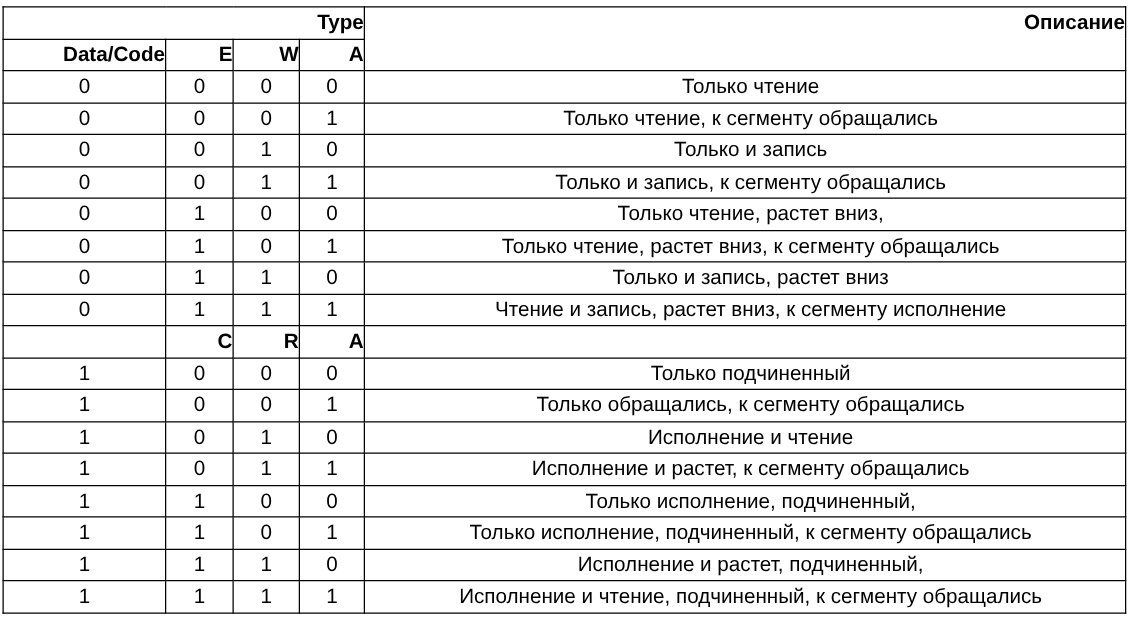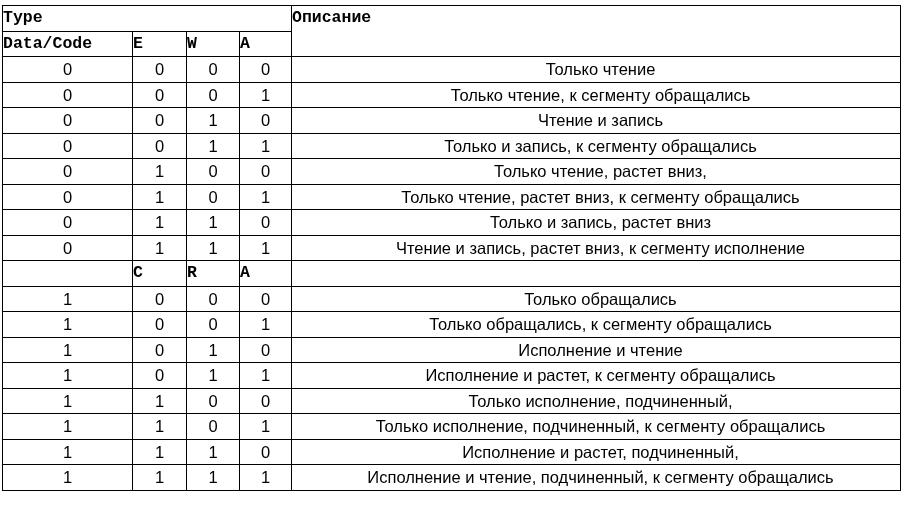--- a/index.html
+++ b/index.html
@@ -9,21 +9,21 @@
       border-collapse: collapse;
       font-size: 16.5px;
       table-layout: fixed;
     }
     table.seg td, table.seg th {
       border: 1.3px solid #000;
       height: 24.5px;
       padding: 0;
       line-height: 24px;
     }
-    th { font-weight: bold; text-align: left; font-family: Liberation Mono, monospace; }
+    th { font-weight: bold; text-align: right; }
     td.num { text-align: center; }
     td.desc { text-align: center; padding-left: 9px !important; }
     col.c0 { width: 130px; }
     col.c1 { width: 54px; }
     col.c2 { width: 53px; }
     col.c3 { width: 52px; }
     col.c4 { width: 609px; }
     th.desc-head { vertical-align: top; }
   </style>
 </head>
@@ -62,21 +62,21 @@
         <td class="num">0</td>
         <td class="num">0</td>
         <td class="num">1</td>
         <td class="desc">Только чтение,  к сегменту обращались</td>
       </tr>
       <tr>
         <td class="num">0</td>
         <td class="num">0</td>
         <td class="num">1</td>
         <td class="num">0</td>
-        <td class="desc">Чтение и запись</td>
+        <td class="desc">Только и запись</td>
       </tr>
       <tr>
         <td class="num">0</td>
         <td class="num">0</td>
         <td class="num">1</td>
         <td class="num">1</td>
         <td class="desc">Только и запись,  к сегменту обращались</td>
       </tr>
       <tr>
         <td class="num">0</td>
@@ -115,21 +115,21 @@
       <th>A</th>
       <td></td>
     </tr>
   </tbody>
   <tbody id="code-body">
       <tr>
         <td class="num">1</td>
         <td class="num">0</td>
         <td class="num">0</td>
         <td class="num">0</td>
-        <td class="desc">Только обращались</td>
+        <td class="desc">Только подчиненный</td>
       </tr>
       <tr>
         <td class="num">1</td>
         <td class="num">0</td>
         <td class="num">0</td>
         <td class="num">1</td>
         <td class="desc">Только обращались,  к сегменту обращались</td>
       </tr>
       <tr>
         <td class="num">1</td>

